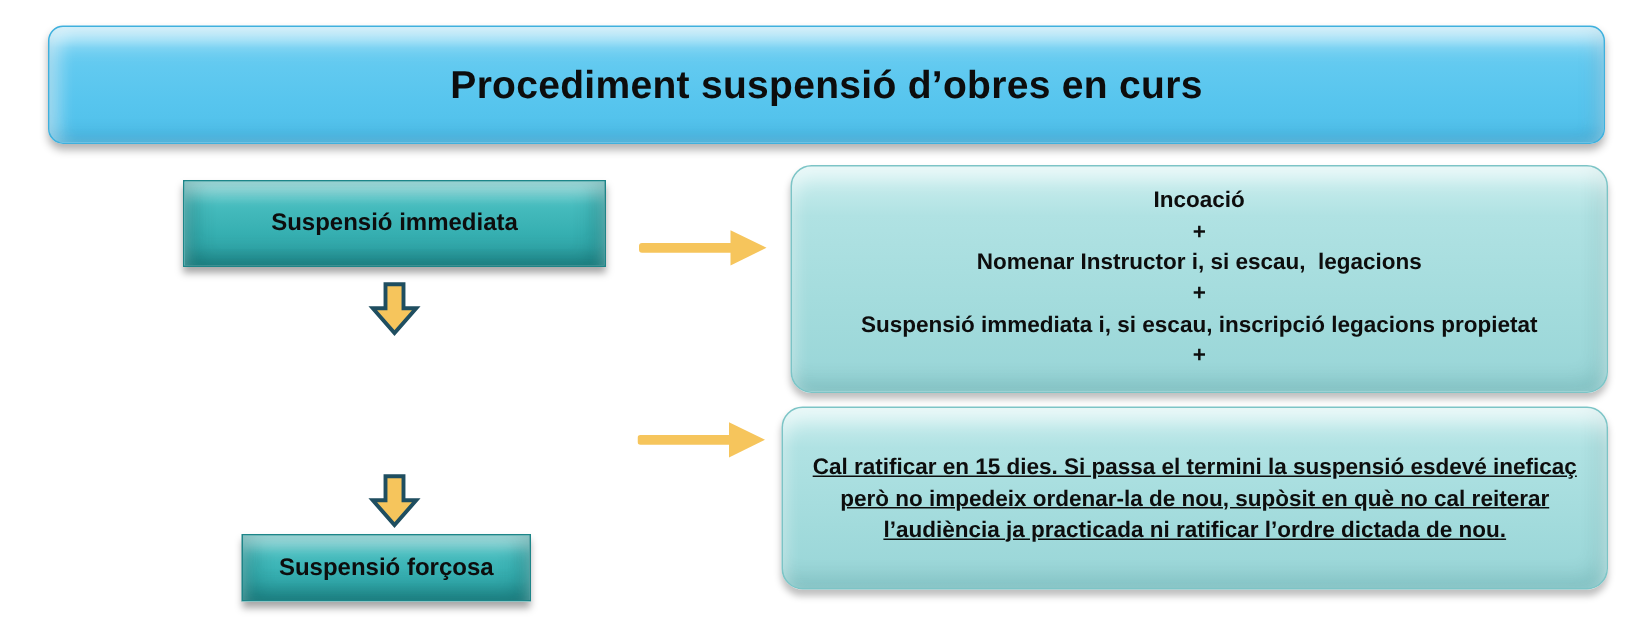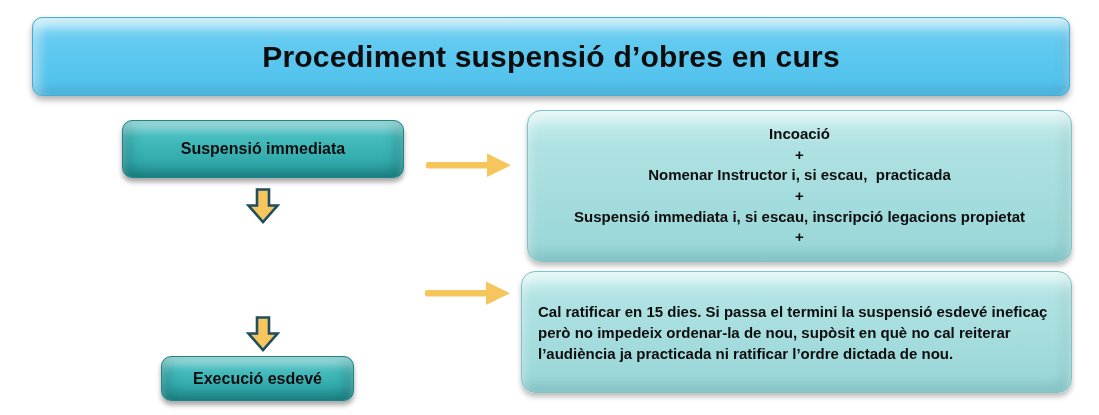--- a/index.html
+++ b/index.html
@@ -12,24 +12,24 @@
     position:absolute;left:32px;top:17px;width:1038px;height:79px;
     border-radius:10px;border:1px solid #3fb0dd;box-sizing:border-box;
     background:linear-gradient(180deg,#a5e3f8 0%,#67ccf1 18%,#57c5ee 65%,#4fc0ea 100%);
     box-shadow:0 4px 6px rgba(0,0,0,0.30),
                inset 0 10px 14px rgba(255,255,255,0.55),
                inset 0 -6px 10px rgba(0,90,140,0.18),
                inset 8px 0 10px rgba(255,255,255,0.25),
                inset -8px 0 10px rgba(0,90,140,0.10);
     display:flex;align-items:center;justify-content:center;
   }
-  .banner .title{font-size:30px;font-weight:bold;letter-spacing:0.2px;}
+  .banner .title{font-size:26px;font-weight:bold;letter-spacing:0.2px;}
   
   .step{
-    position:absolute;border-radius:10px;border:1.5px solid #1d8588;box-sizing:border-box;
+    position:absolute;border-radius:0;border:1.5px solid #1d8588;box-sizing:border-box;
     background:linear-gradient(180deg,#79d2d3 0%,#46bcbe 28%,#36afb1 62%,#2ea5a8 100%);
     box-shadow:0 4px 5px rgba(0,0,0,0.35),
                inset 0 8px 10px rgba(255,255,255,0.35),
                inset 0 -8px 12px rgba(0,70,70,0.30),
                inset 10px 0 12px rgba(0,70,70,0.16),
                inset -10px 0 12px rgba(0,70,70,0.16);
     display:flex;align-items:center;justify-content:center;text-align:center;
   }
   .step span{font-size:16px;font-weight:bold;line-height:20px;}
   .step1{left:122px;top:120px;width:282px;height:58px;}
@@ -48,21 +48,21 @@
     background:linear-gradient(180deg,#cff0f0 0%,#b0e2e3 22%,#a2dbdc 65%,#98d5d7 100%);
     box-shadow:0 4px 5px rgba(0,0,0,0.25),
                inset 0 8px 12px rgba(255,255,255,0.60),
                inset -6px -8px 12px rgba(0,80,80,0.14);
   }
   .detail1{left:527px;top:110px;width:545px;height:152px;
     display:flex;flex-direction:column;justify-content:center;text-align:center;padding:2px 10px;}
   .detail1 .line{font-size:15px;font-weight:bold;line-height:20.6px;white-space:pre-wrap;}
   .detail2{left:521px;top:271px;width:551px;height:122px;
     display:flex;align-items:center;justify-content:center;}
-  .detail2 p{margin:0;padding:0 16px;font-size:15px;font-weight:bold;line-height:21px;}
+  .detail2 p{margin:0;padding:0 16px;font-size:15px;font-weight:bold;line-height:21px;text-align:center;text-decoration:underline;}
 </style>
 </head>
 <body>
 
 <div class="canvas">
 
   <div class="banner">
     <span class="title">Procediment suspensió d’obres en curs</span>
   </div>
 
@@ -73,37 +73,37 @@
   <svg class="down-arrow da1" viewBox="0 0 40 38">
     <path d="M14 1.5 H26 V17.5 H34.5 L20 34 L5.5 17.5 H14 Z" fill="#F6C55C" stroke="#1F4E60" stroke-width="2.6" stroke-linejoin="miter"></path>
   </svg>
 
 
   <svg class="down-arrow da2" viewBox="0 0 40 38">
     <path d="M14 1.5 H26 V17.5 H34.5 L20 34 L5.5 17.5 H14 Z" fill="#F6C55C" stroke="#1F4E60" stroke-width="2.6" stroke-linejoin="miter"></path>
   </svg>
 
   <div class="step step3">
-    <span>Execució esdevé</span>
+    <span>Suspensió forçosa</span>
   </div>
 
   <svg class="right-arrow ra1" viewBox="0 0 86 30">
     <rect x="0" y="12" width="64" height="6.5" rx="2" fill="#F6C55C"></rect>
     <polygon points="61,3.5 85,15.2 61,27" fill="#F6C55C"></polygon>
   </svg>
 
   <svg class="right-arrow ra2" viewBox="0 0 86 30">
     <rect x="0" y="12" width="64" height="6.5" rx="2" fill="#F6C55C"></rect>
     <polygon points="61,3.5 85,15.2 61,27" fill="#F6C55C"></polygon>
   </svg>
 
   <div class="detail detail1">
     <div class="line">Incoació</div>
     <div class="line">+</div>
-    <div class="line">Nomenar Instructor i, si escau,  practicada</div>
+    <div class="line">Nomenar Instructor i, si escau,  legacions</div>
     <div class="line">+</div>
     <div class="line">Suspensió immediata i, si escau, inscripció legacions propietat</div>
     <div class="line">+</div>
   </div>
 
   <div class="detail detail2">
     <p>Cal ratificar en 15 dies. Si passa el termini la suspensió esdevé ineficaç però no impedeix ordenar-la de nou, supòsit en què no cal reiterar l’audiència ja practicada ni ratificar l’ordre dictada de nou.</p>
   </div>
 
 </div>

